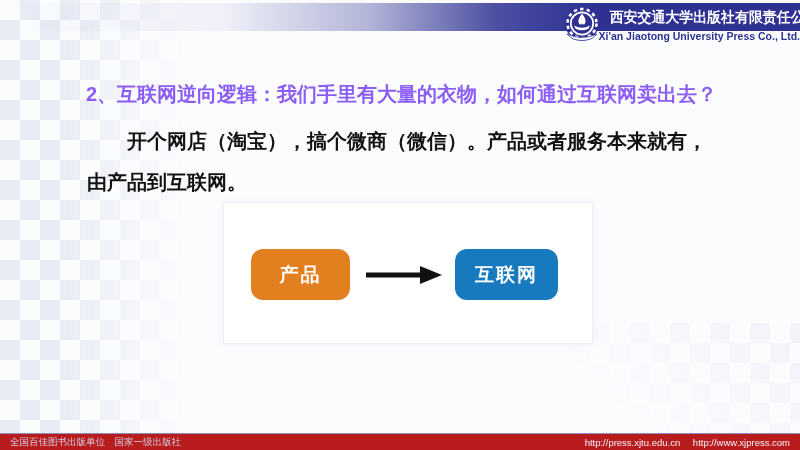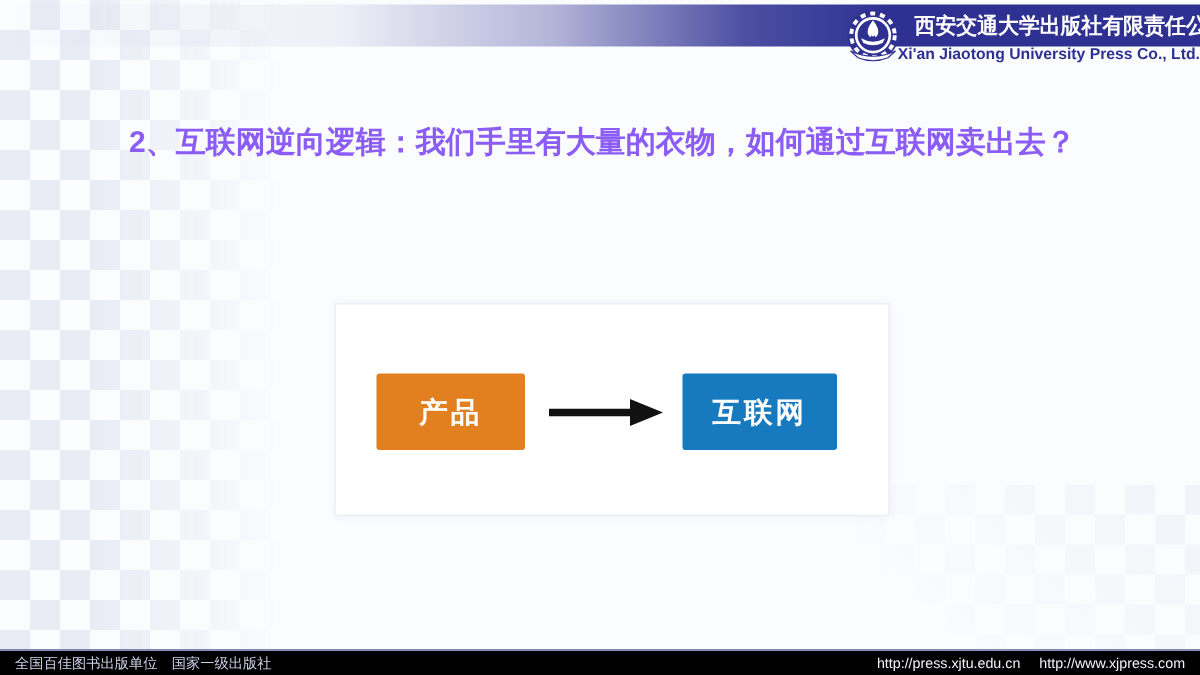--- a/index.html
+++ b/index.html
@@ -78,33 +78,33 @@
   
   .diagram-panel {
     position: absolute; left: 223px; top: 202px;
     width: 370px; height: 142px;
     background: #ffffff;
     border: 1px solid #eef0f4;
     box-shadow: 0 0 6px rgba(120,130,160,0.10);
   }
   .flow-box {
     position: absolute; top: 46px; height: 51px;
-    border-radius: 2px;
+    border-radius: 12px;
     display: flex; align-items: center; justify-content: center;
     color: #ffffff; font-size: 19px; font-weight: 700; letter-spacing: 2px;
   }
   .box-product  { left: 27px;  width: 99px;  background: #e2801f; }
   .box-internet { left: 231px; width: 103px; background: #1779be; }
   .flow-arrow { position: absolute; left: 141px; top: 62px; width: 78px; height: 20px; }
 
   
   .footer-bar {
     position: absolute; left: 0; bottom: 0;
     width: 100%; height: 17px;
-    background: #000000;
+    background: #b91c1c;
     border-top: 1px solid #8b8fc6;
     display: flex; align-items: center; justify-content: space-between;
     padding: 0 10px;
   }
   .footer-left { color: #ccd0e8; font-size: 9.5px; white-space: nowrap; }
   .footer-right { color: #f2f3fb; font-size: 9.5px; white-space: nowrap; }
   .footer-right .link { margin-left: 10px; }
 </style>
 </head>
 <body>
@@ -125,20 +125,24 @@
       <path d="M17 21.5 q8 4.5 16 0 l-1.6 3.2 q-6.4 3 -12.8 0 z" fill="#ffffff"></path>
       <path d="M10 30 q15 7 30 0 l-5 4.5 q-10 4 -20 0 z" fill="#ffffff" stroke="#2e3192" stroke-width="0.8"></path>
     </svg>
   </div>
 
   <div class="company-cn">西安交通大学出版社有限责任公司</div>
   <div class="company-en">Xi'an Jiaotong University Press Co., Ltd.</div>
 
   <div class="heading">2、互联网逆向逻辑：我们手里有大量的衣物，如何通过互联网卖出去？</div>
 
+  <div class="paragraph">
+    <div class="para-line indent">开个网店（淘宝），搞个微商（微信）。产品或者服务本来就有，</div>
+    <div class="para-line">由产品到互联网。</div>
+  </div>
 
   <div class="diagram-panel">
     <div class="flow-box box-product">产品</div>
     <div class="flow-arrow">
       <svg width="78" height="20" viewBox="0 0 78 20">
         <line x1="1" y1="10" x2="57" y2="10" stroke="#111111" stroke-width="5"></line>
         <polygon points="55,1 77,10 55,19" fill="#111111"></polygon>
       </svg>
     </div>
     <div class="flow-box box-internet">互联网</div>

